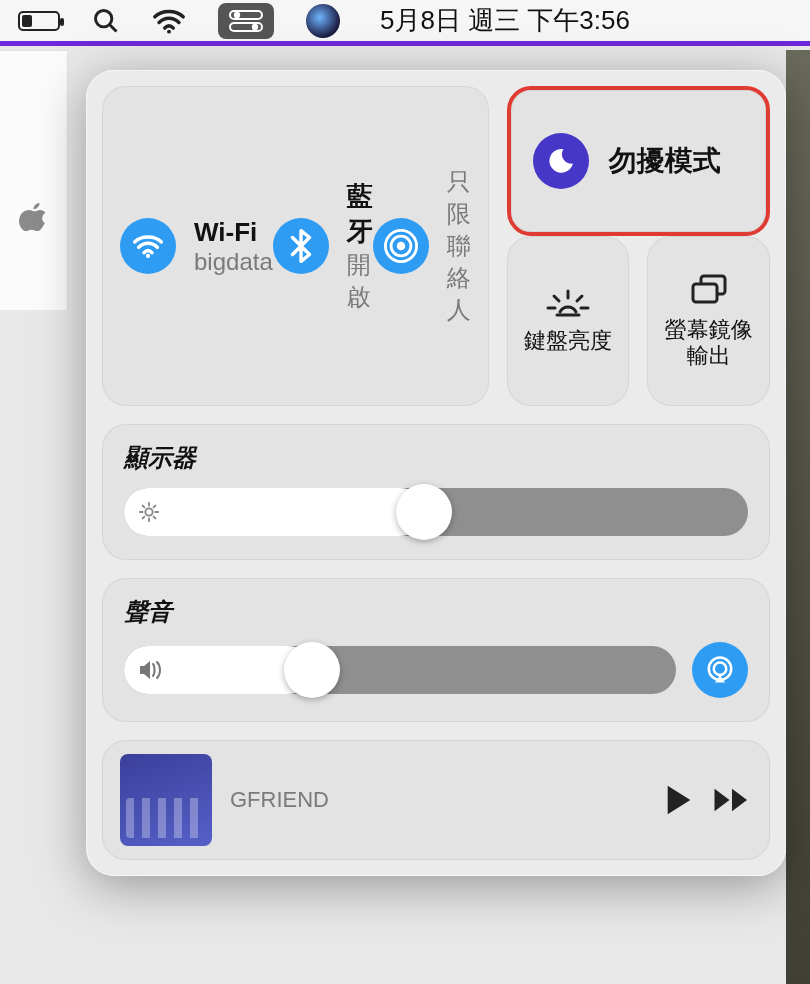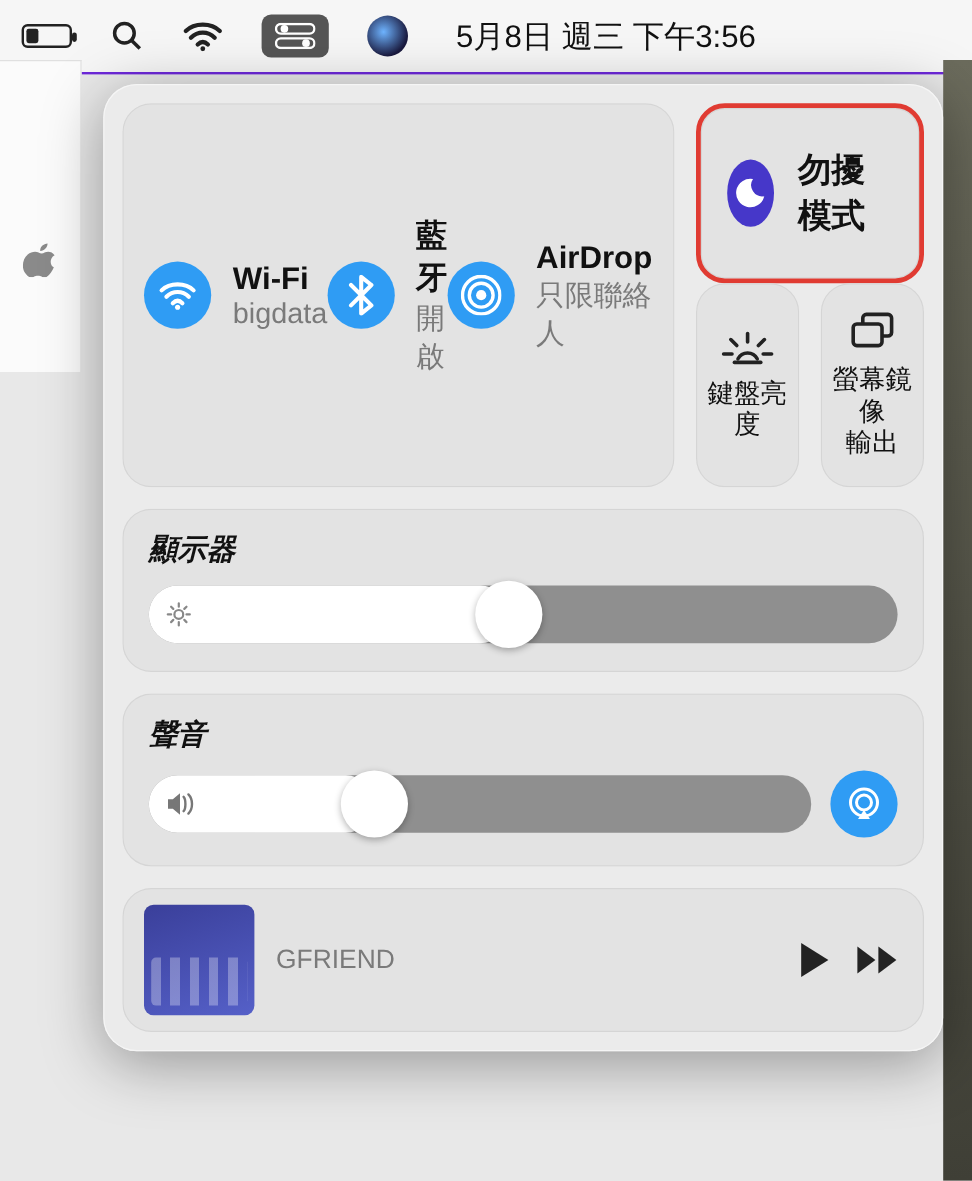--- a/index.html
+++ b/index.html
@@ -7,27 +7,27 @@
     width: 810px;
     height: 984px;
     font-family: -apple-system, "Helvetica Neue", Arial, sans-serif;
     background: #e8e8e8;
     overflow: hidden;
     position: relative;
   }
 
   
   .menubar {
-    height: 62px;
+    height: 46px;
     background: #f6f6f6;
     display: flex;
     align-items: center;
     padding: 0 18px;
     gap: 32px;
-    border-bottom: 2px solid #6d28d9;
+    border-bottom: 5px solid #6d28d9;
   }
   .menubar .battery {
     width: 42px; height: 20px;
     border: 2.5px solid #222; border-radius: 5px;
     position: relative;
   }
   .menubar .battery::after {
     content:""; position:absolute; right:-6px; top:5px;
     width:4px; height:8px; background:#222; border-radius:2px;
   }
@@ -242,21 +242,20 @@
 
       <div class="conn-item">
         <div class="circle-icon">
           <svg width="34" height="34" viewBox="0 0 24 24" fill="none" stroke="#fff" stroke-width="2">
             <circle cx="12" cy="12" r="3" fill="#fff" stroke="none"></circle>
             <circle cx="12" cy="12" r="7"></circle>
               <circle cx="12" cy="12" r="11"></circle>
           </svg>
         </div>
         <div class="conn-text">
-          <div class="title">AirDrop</div>
           <div class="sub">只限聯絡人</div>
         </div>
       </div>
     </div>
 
     <div class="right-col">
       <div class="card dnd-card">
         <div class="dnd-icon">
           <svg width="30" height="30" viewBox="0 0 24 24" fill="#fff">
             <path d="M14 2.5A9.5 9.5 0 1 0 21.5 14 7.5 7.5 0 0 1 14 2.5z"></path>

